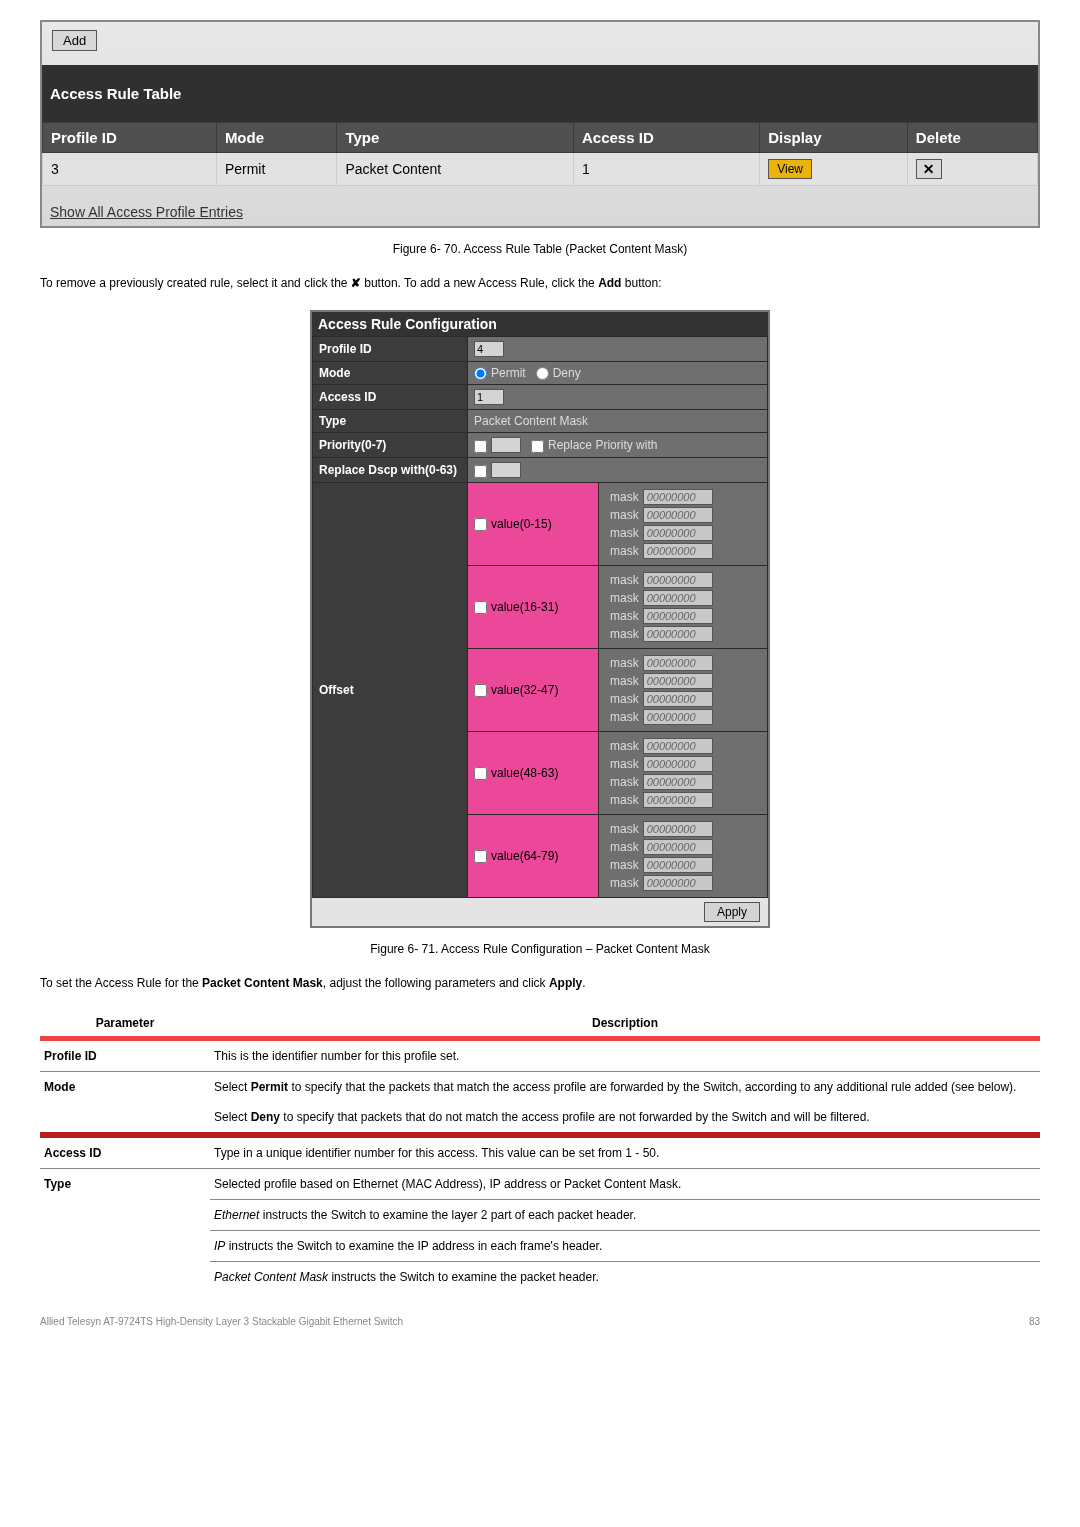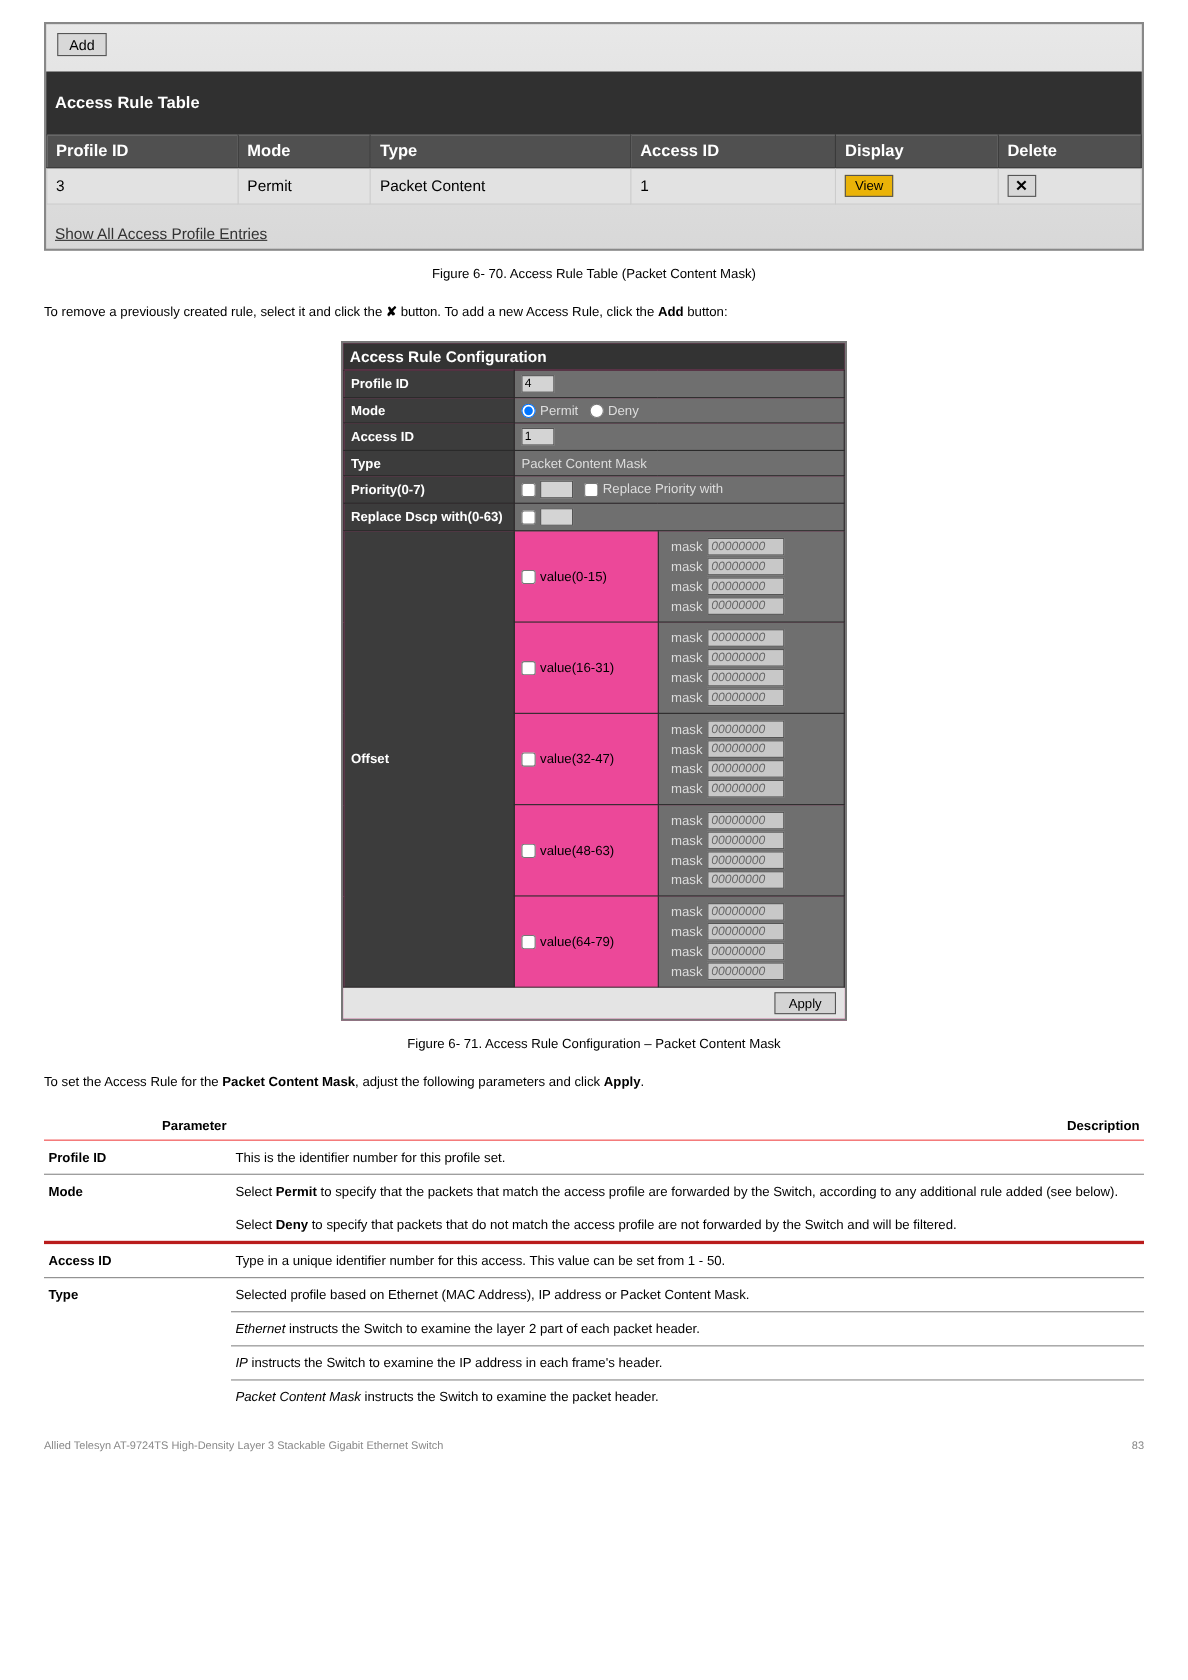--- a/index.html
+++ b/index.html
@@ -146,35 +146,35 @@
     background: #d4d4d4;
     font-size: 12px;
   }
 
   .param-table {
     width: 100%;
     margin-top: 14px;
     border-collapse: collapse;
   }
   .param-table th {
-    text-align: right;
+    text-align: center;
     font-size: 12px;
     font-weight: bold;
     padding: 6px 4px;
-    border-bottom: 1px solid #ef4444;
+    border-bottom: 5px solid #ef4444;
     margin-left: 40px;
   }
   .param-table td {
     padding: 8px 4px;
     font-size: 12px;
     vertical-align: top;
     border-bottom: 1px solid #888;
   }
   .param-table .pname { width: 170px; font-weight: bold; }
-  .subrow td { border-bottom: 3px solid #b91c1c; }
+  .subrow td { border-bottom: 6px solid #b91c1c; }
   .param-table tr:first-of-type th:first-child { width:170px; }
 
   .page-foot {
     margin-top: 24px;
     display: flex;
     justify-content: space-between;
     font-size: 10px;
     color: #888;
   }
 </style>

